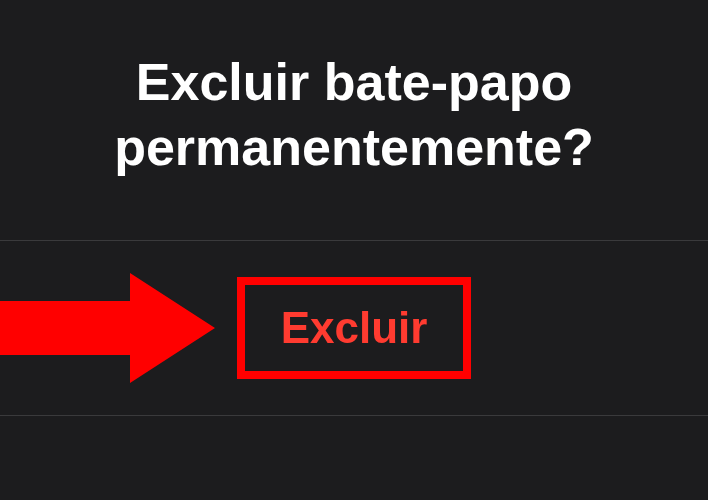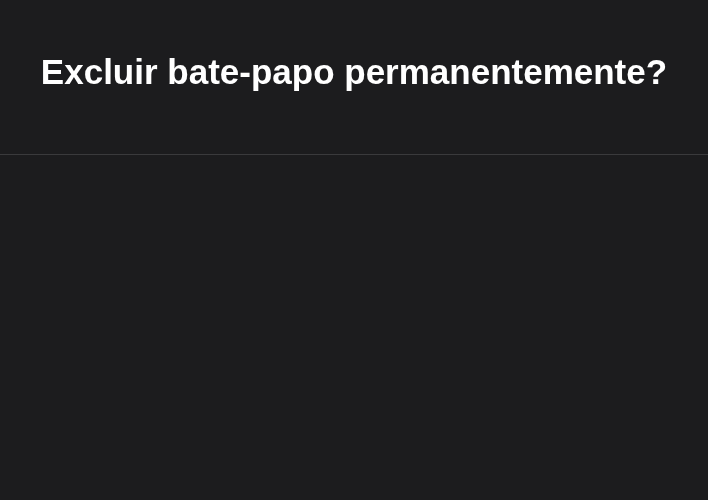--- a/index.html
+++ b/index.html
@@ -21,21 +21,21 @@
       flex-direction: column;
     }
     .title-section {
       flex: 0 0 auto;
       padding: 50px 40px 60px 40px;
       text-align: center;
       border-bottom: 1px solid #3a3a3c;
     }
     .title-text {
       color: #ffffff;
-      font-size: 35px;
+      font-size: 52px;
       font-weight: 600;
       line-height: 1.25;
     }
     .delete-section {
       flex: 0 0 auto;
       height: 175px;
       display: flex;
       align-items: center;
       justify-content: center;
       border-bottom: 1px solid #3a3a3c;
@@ -81,15 +81,23 @@
   </style>
 </head>
 <body>
 
 <div class="dialog-container">
 
   <div class="title-section">
     <div class="title-text">Excluir bate-papo permanentemente?</div>
   </div>
 
+  <div class="delete-section">
+    <svg class="arrow-annotation" viewBox="0 0 215 110">
+      <polygon points="0,28 130,28 130,0 215,55 130,110 130,82 0,82" fill="#ff0000"></polygon>
+    </svg>
+    <div class="delete-button-wrapper">
+      <button class="delete-button">Excluir</button>
+    </div>
+  </div>
 
 
 </div>
 
 </body></html>

